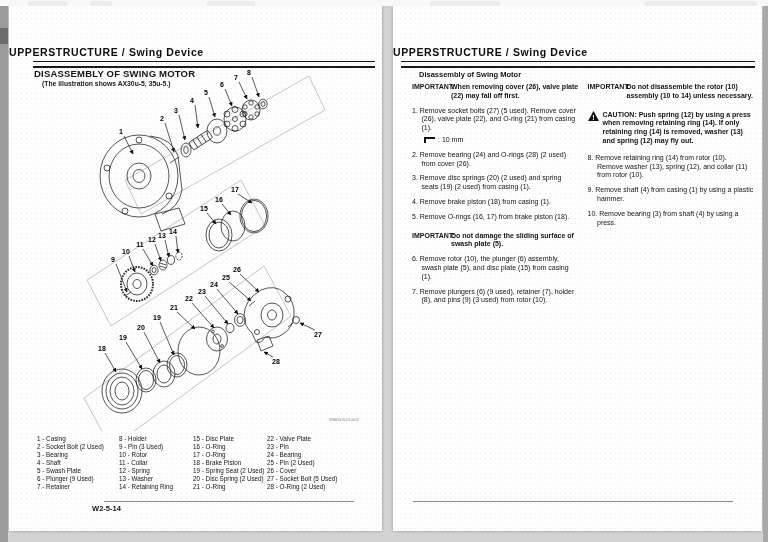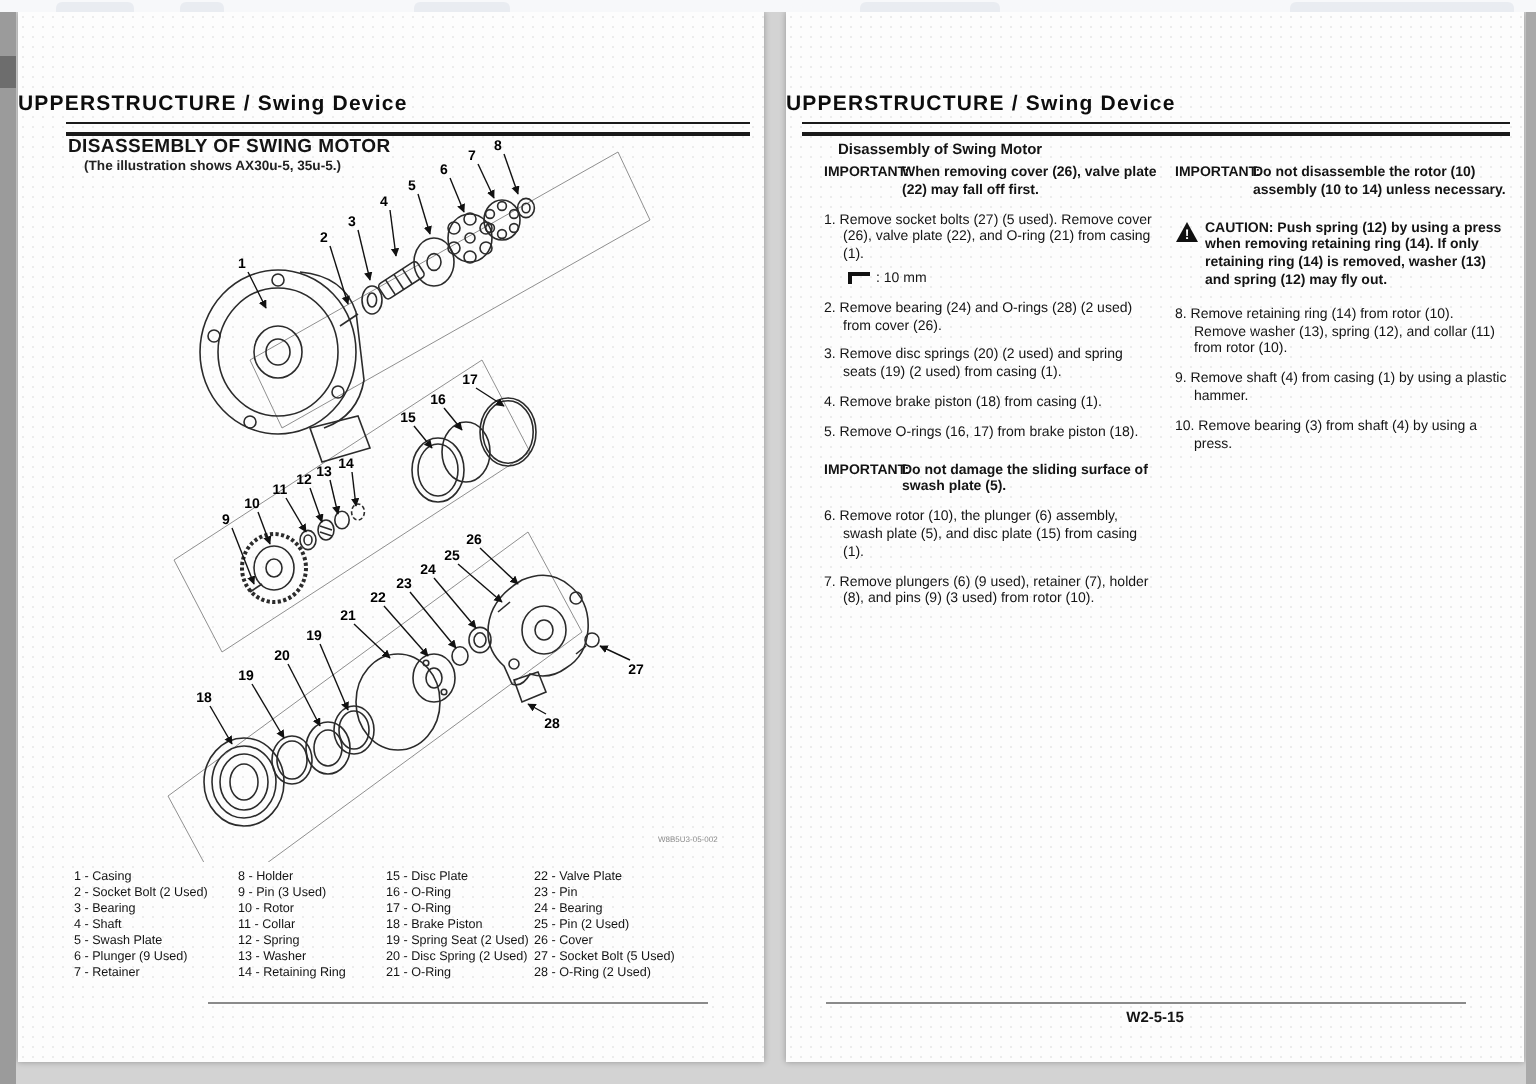--- a/index.html
+++ b/index.html
@@ -271,20 +271,21 @@
           <div class="plist-item">23 - Pin</div>
           <div class="plist-item">24 - Bearing</div>
           <div class="plist-item">25 - Pin (2 Used)</div>
           <div class="plist-item">26 - Cover</div>
           <div class="plist-item">27 - Socket Bolt (5 Used)</div>
           <div class="plist-item">28 - O-Ring (2 Used)</div>
         </div>
     </div>
 
     <div class="foot-rule"></div>
+    <div class="foot-num">W2-5-14</div>
   </div>
 
   <div class="page page-right">
     <div class="pg-header">UPPERSTRUCTURE / Swing Device</div>
     <div class="dbl-rule"></div>
     <div class="pr-title">Disassembly of Swing Motor</div>
 
     <div class="pr-cols">
       <div class="pr-col">
         <div class="imp">
@@ -326,15 +327,14 @@
         </div>
         <div>
             <div class="step">8.  Remove retaining ring (14) from rotor (10). Remove washer (13), spring (12), and collar (11) from rotor (10).</div>
             <div class="step">9.  Remove shaft (4) from casing (1) by using a plastic hammer.</div>
             <div class="step">10. Remove bearing (3) from shaft (4) by using a press.</div>
           </div>
       </div>
     </div>
 
     <div class="foot-rule"></div>
-    <div class="foot-num">W2-5-15</div>
   </div>
 </div>
 
 </body></html>

